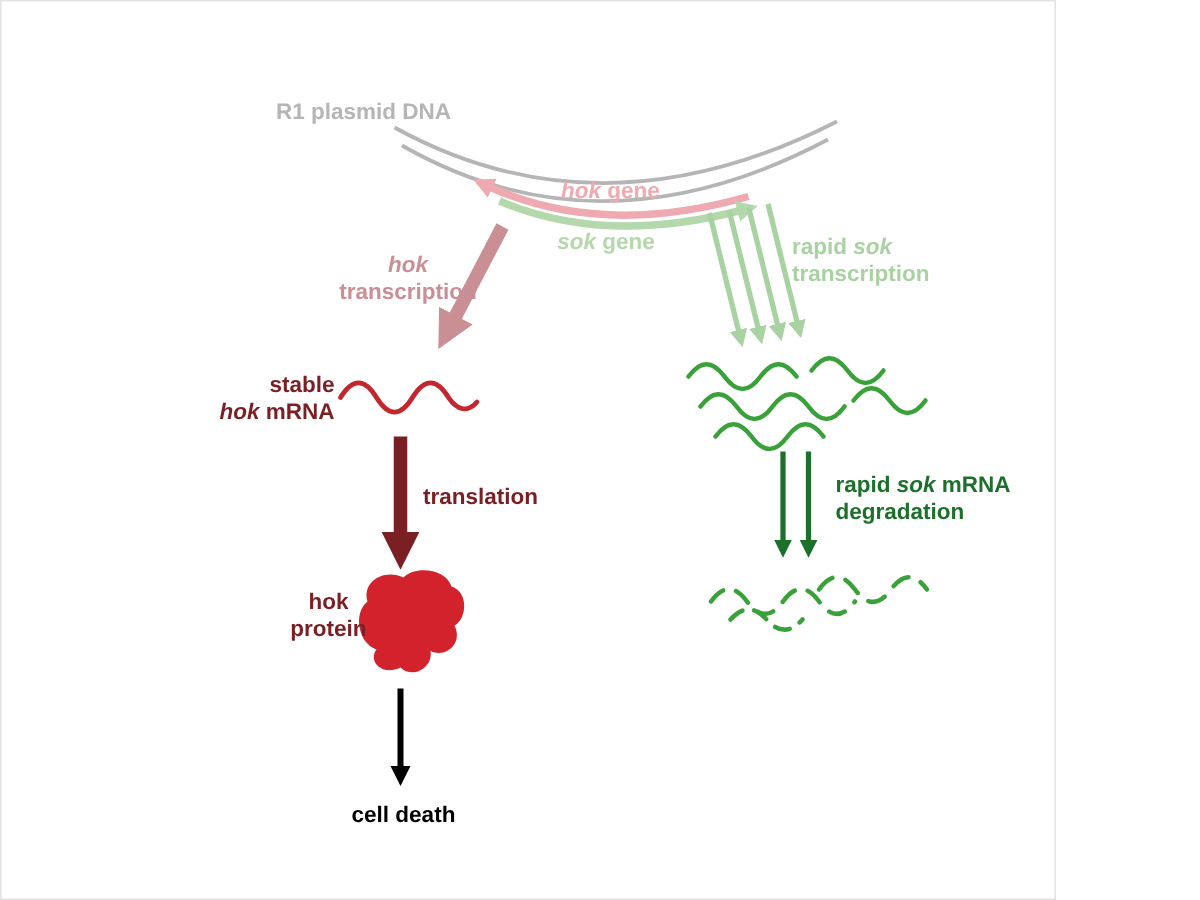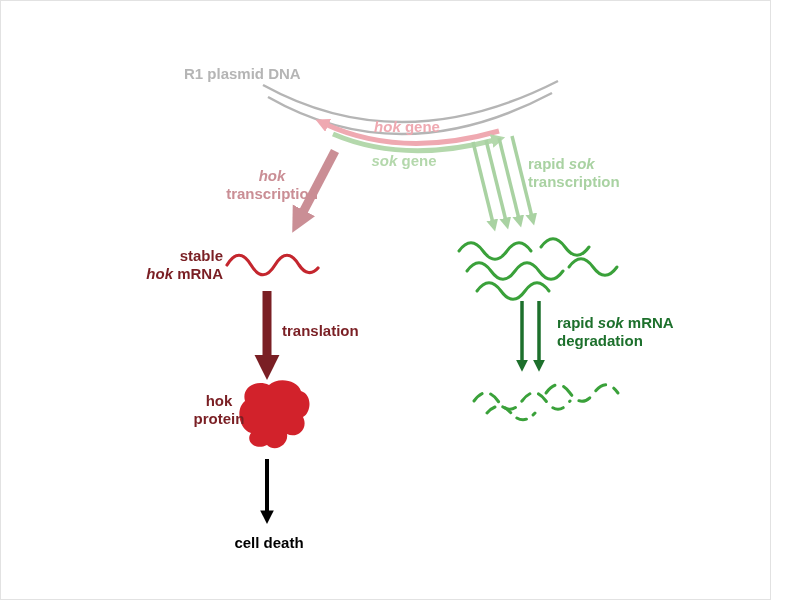--- a/index.html
+++ b/index.html
@@ -1,18 +1,18 @@
 <!DOCTYPE html>
 <html style="--plasmid_gray: #b5b5b5; --gene_pink: #efa9b1; --gene_green: #b4d8ac; --transcription_pink: #ca8e95; --light_green: #a9d2a2; --mrna_red: #c4262e; --mrna_green: #3aa13a; --dark_red: #7a1f24; --protein_red: #d2222b; --dark_green: #1d702c; --black: #000000;"><head>
 <meta charset="utf-8">
 <style>
   html, body { margin:0; padding:0; background:#ffffff; }
   .canvas {
     position:relative;
-    width:771px; height:600px;
+    width:704px; height:600px;
     background:#ffffff;
     border:1px solid #e2e2e2;
     box-sizing:border-box;
     overflow:hidden;
   }
   svg { display:block; }
   text {
     font-family:"Liberation Sans","DejaVu Sans",sans-serif;
     font-weight:bold;
     font-size:15px;

